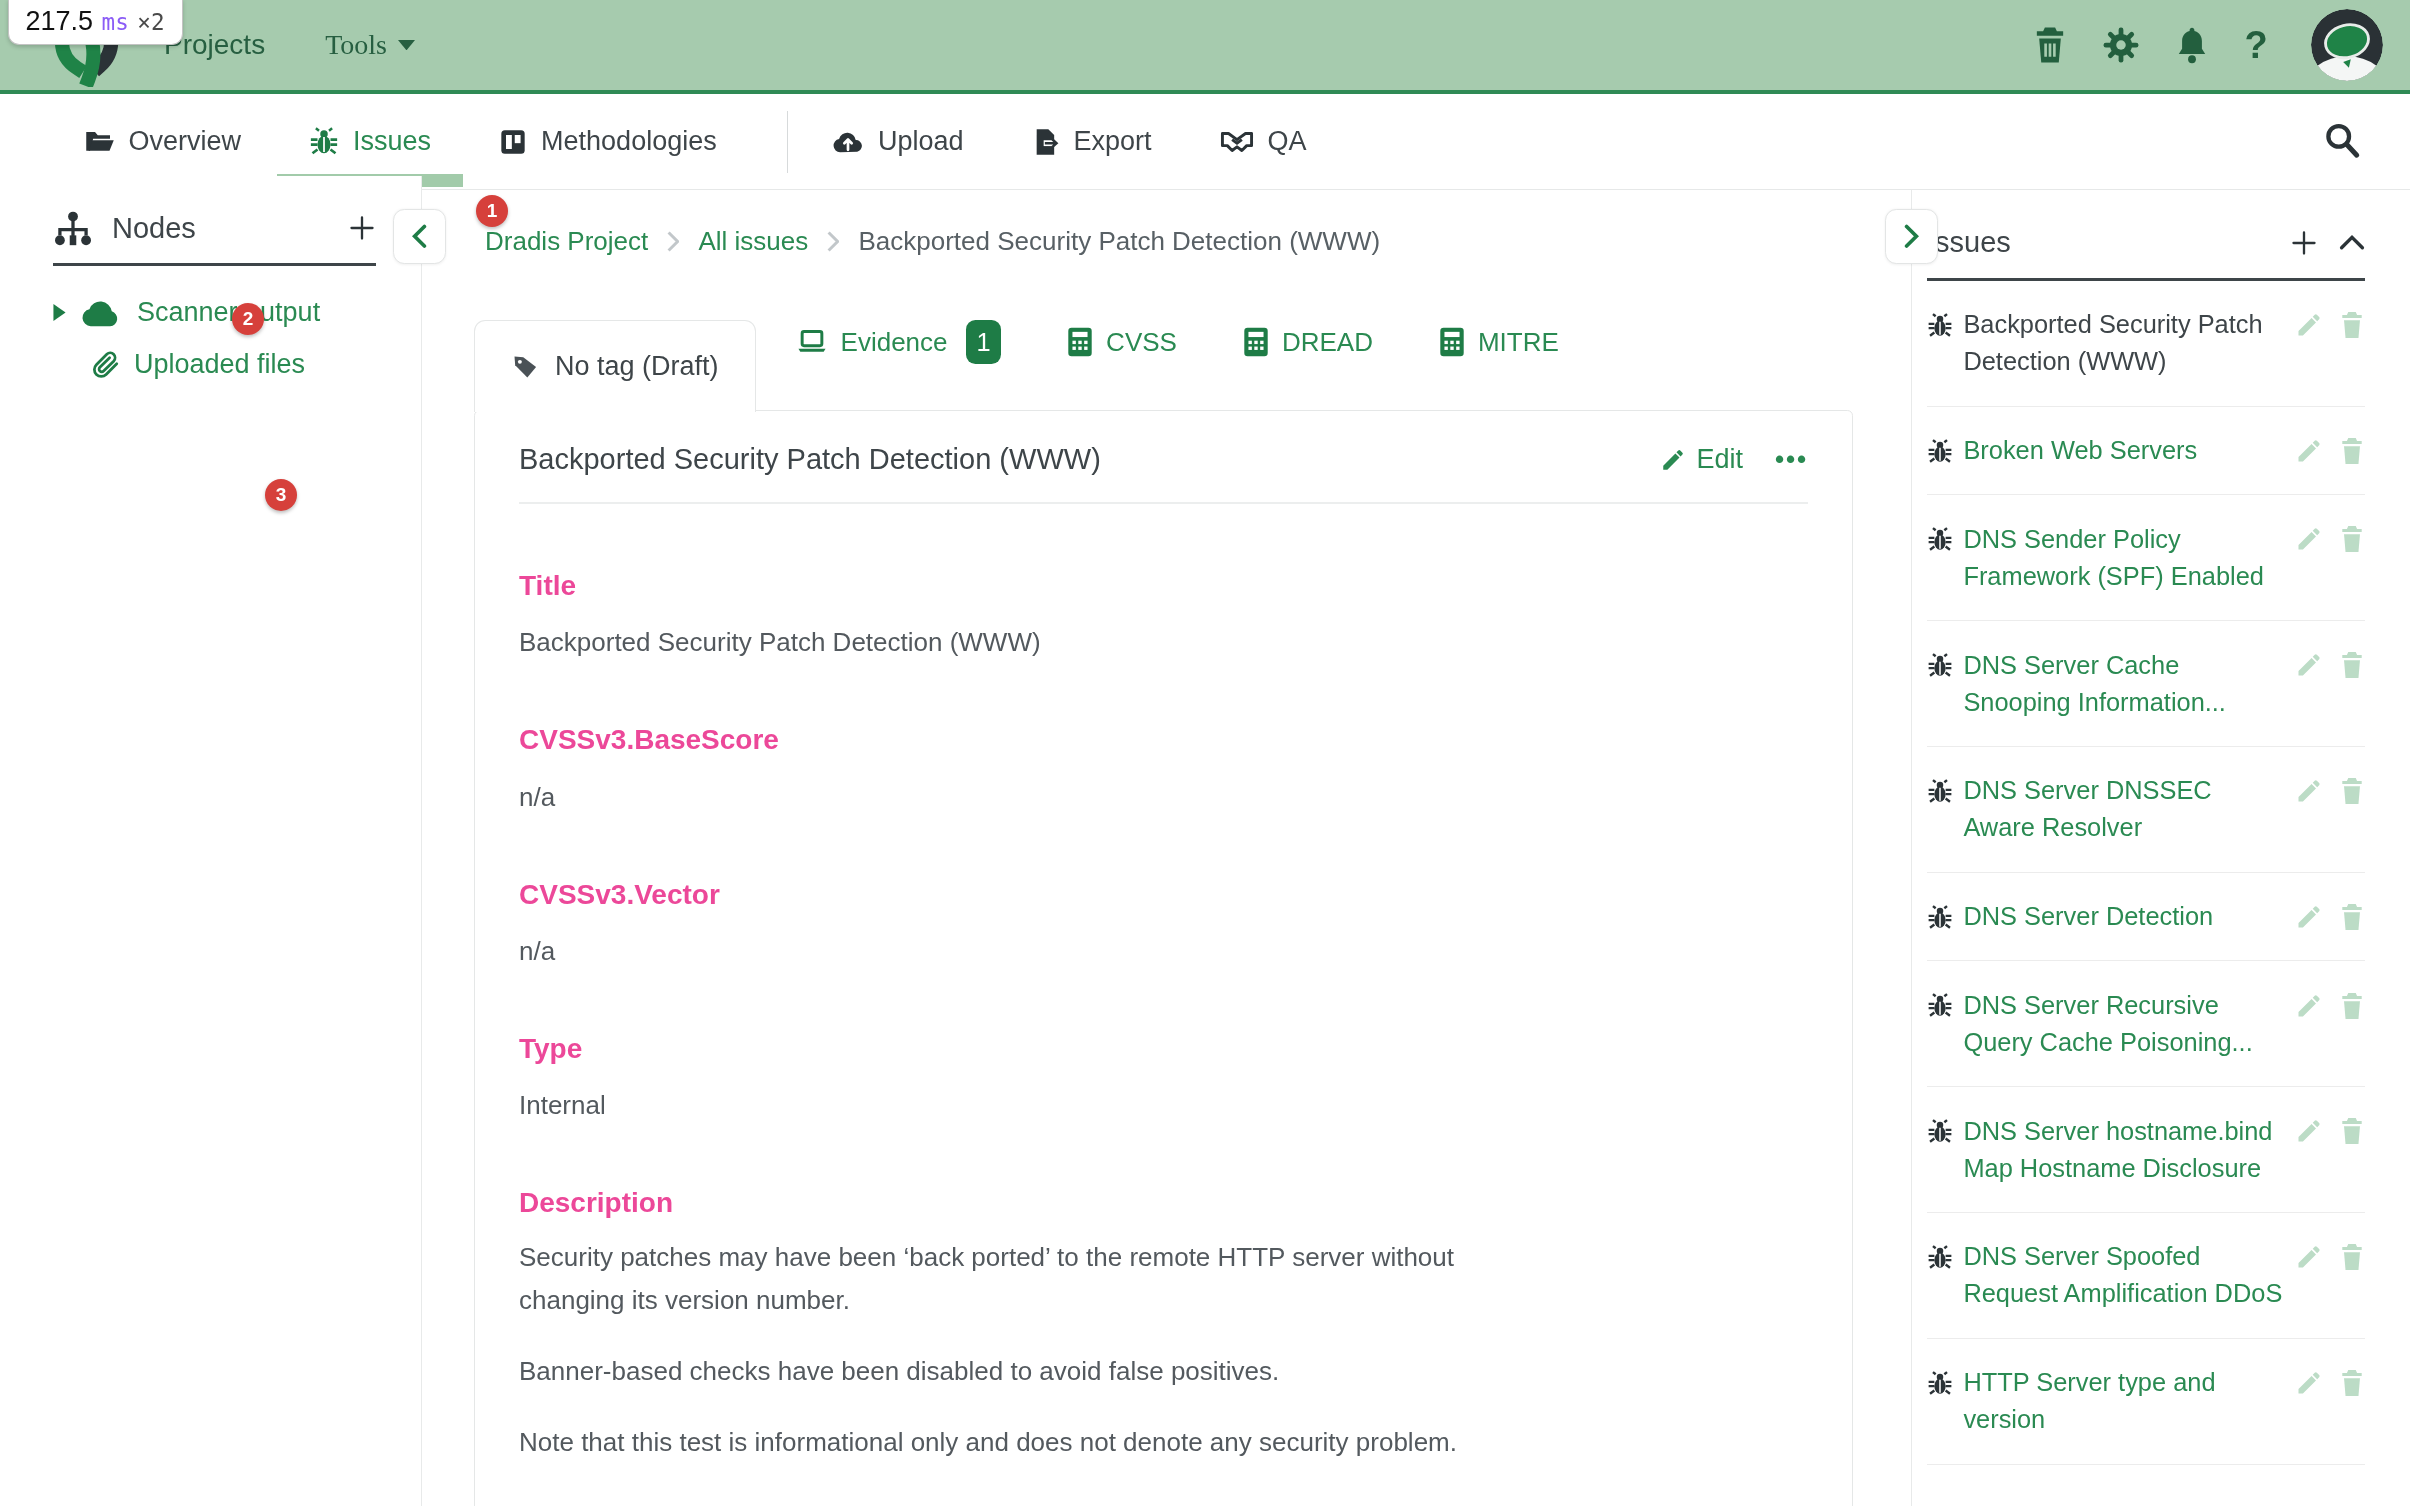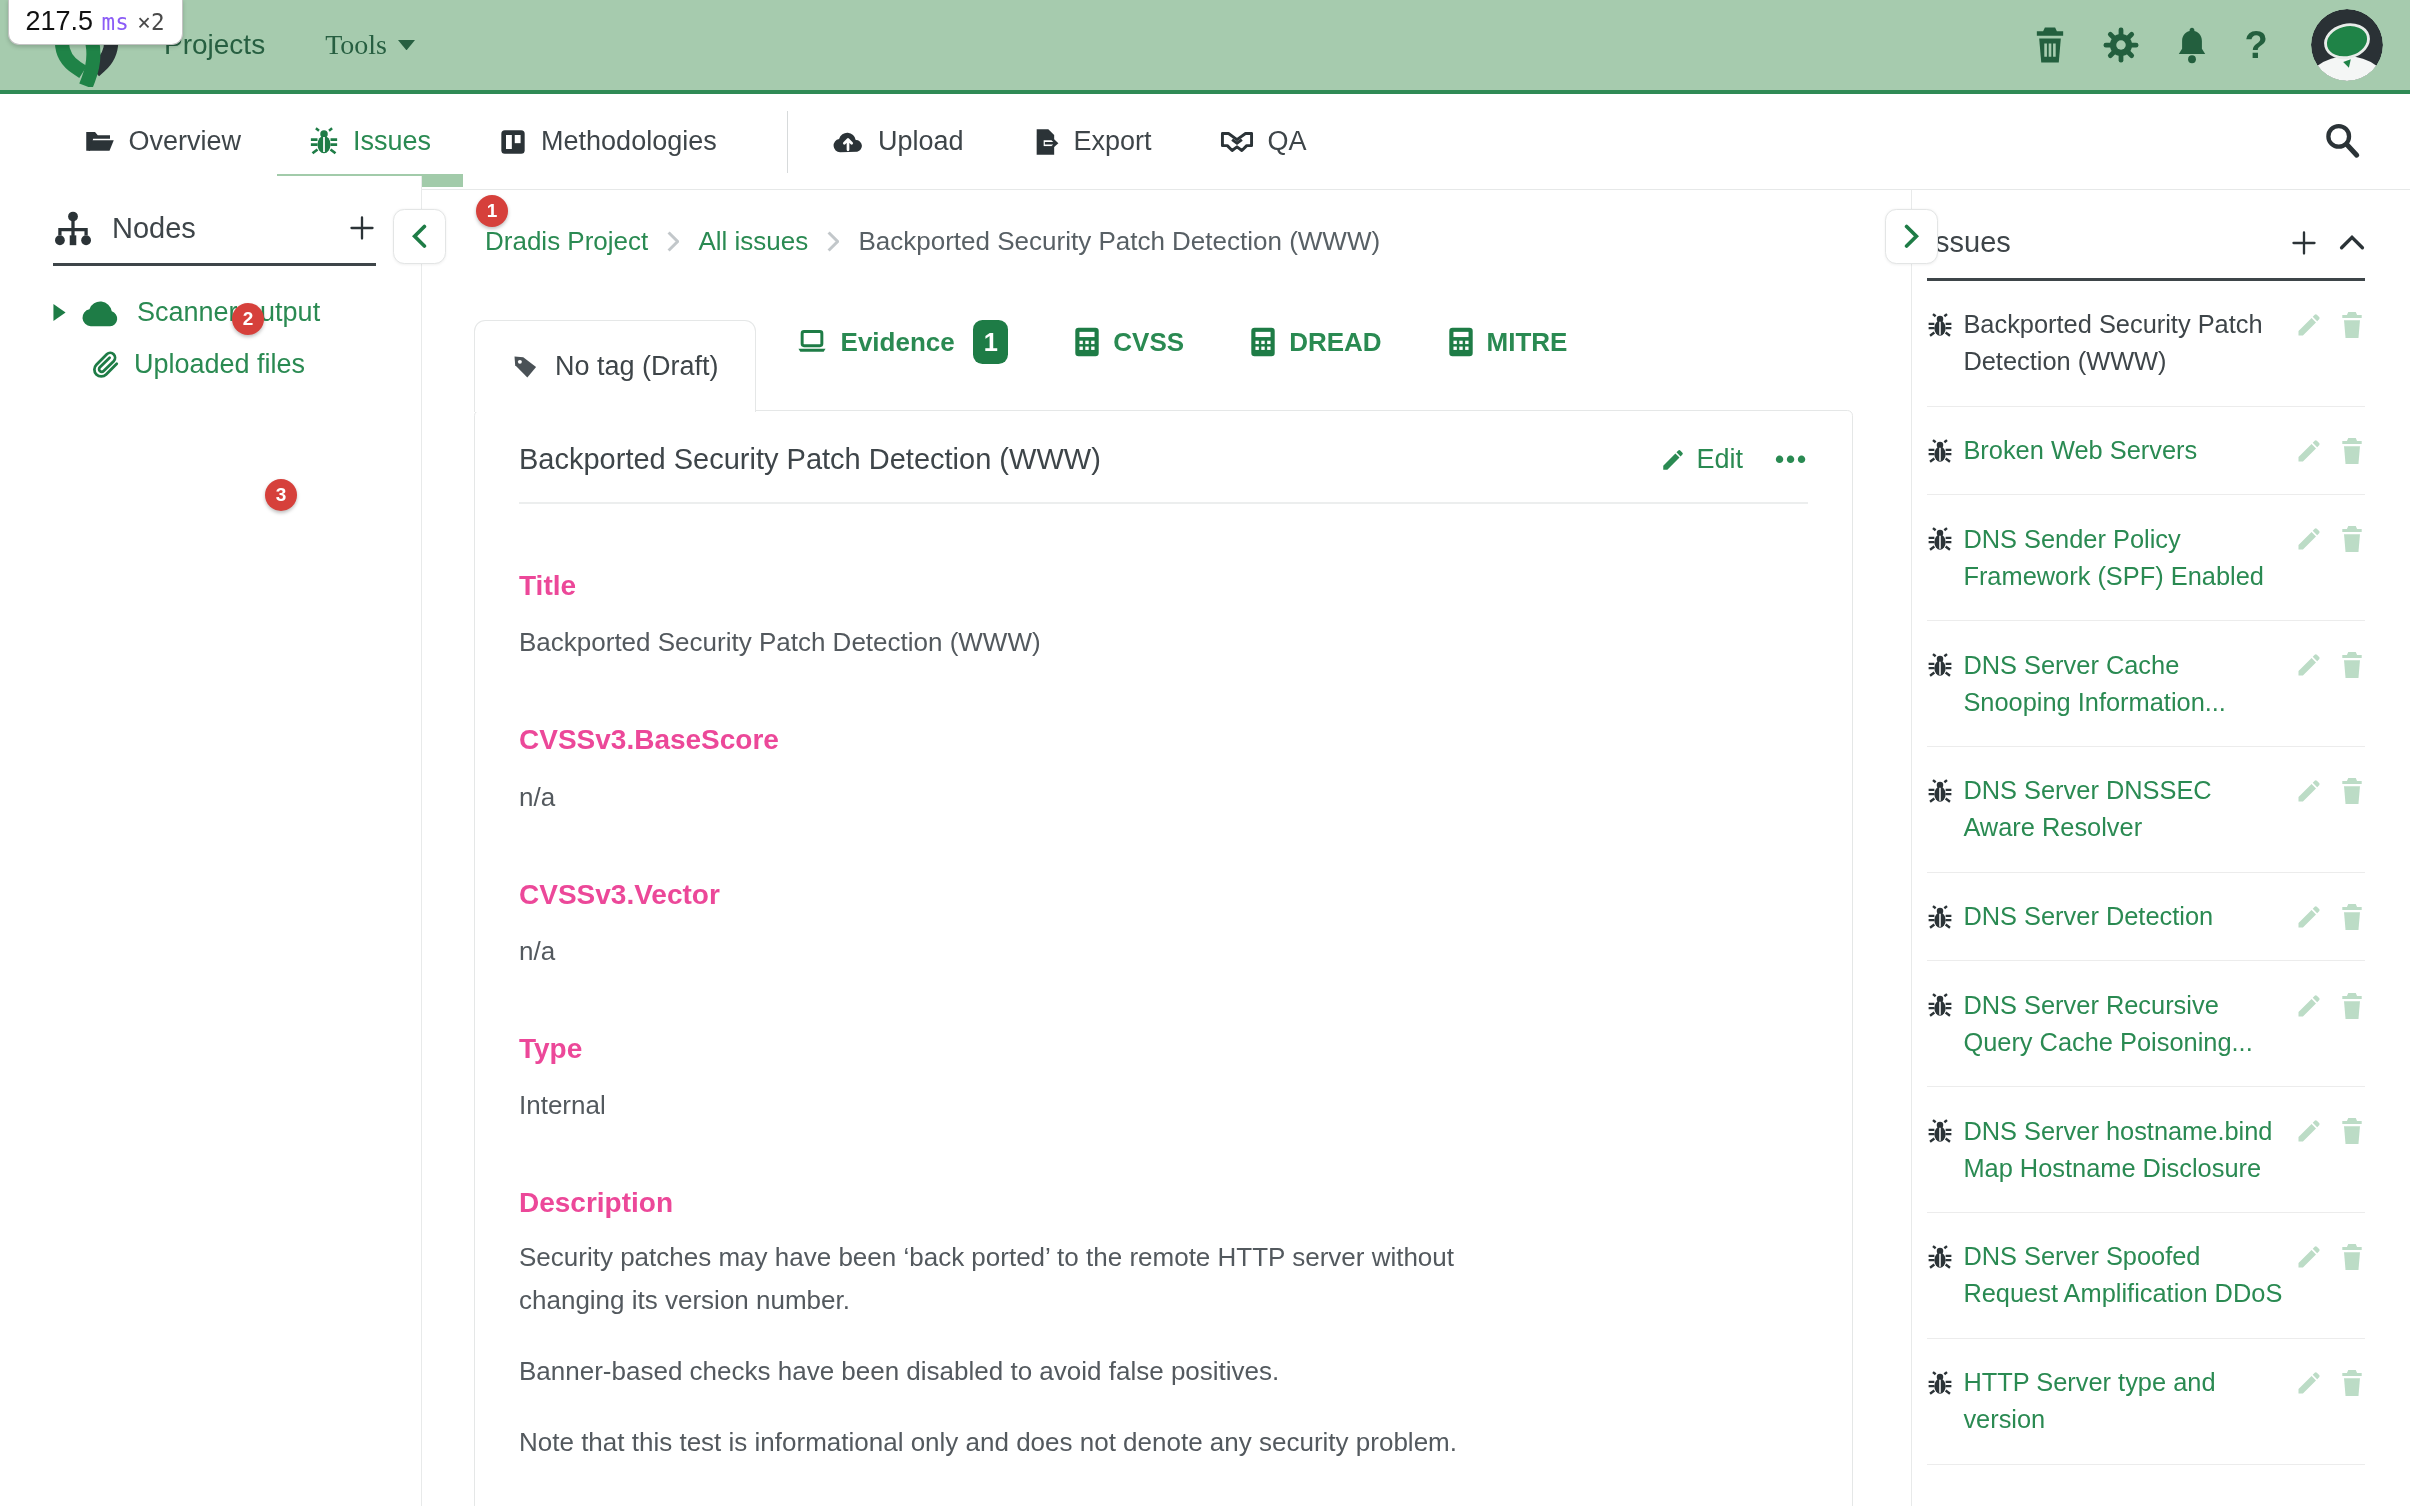--- a/index.html
+++ b/index.html
@@ -97,21 +97,21 @@
   }
   .breadcrumb .link { color:#2a8a52; cursor:pointer; }
   .breadcrumb .cur { color:#586065; }
 
   .tabs-row { position:absolute; left:50px; top:130px; display:flex; align-items:flex-start; }
   .tab-active {
     height:92px; background:#fff; border:1.9px solid #e5e7e7; border-bottom:none;
     border-radius:11.3px 11.3px 0 0; display:flex; align-items:center; gap:16px;
     padding:0 36px; font-size:27px; color:#3e4549; z-index:2; cursor:pointer;
   }
-  .tab-links { display:flex; align-items:center; gap:66px; margin-left:40px;font-weight:bold; }
+  .tab-links { display:flex; align-items:center; gap:66px; margin-left:40px; }
   .tab-link { display:flex; align-items:center; gap:13px; font-size:26px; color:#2a8a52; cursor:pointer; }
   .tab-count {
     min-width:35px; height:44px; border-radius:9.4px; background:#1e7c46; color:#fff;
     font-size:25.4px; display:flex; align-items:center; justify-content:center;
     padding:0 7.5px; margin-left:5.6px;
   }
 
   .card {
     position:absolute; left:50px; top:220px; width:1379px; height:1337px;
     background:#fff; border:1.9px solid #e5e7e7; border-radius:5.6px; z-index:1;

